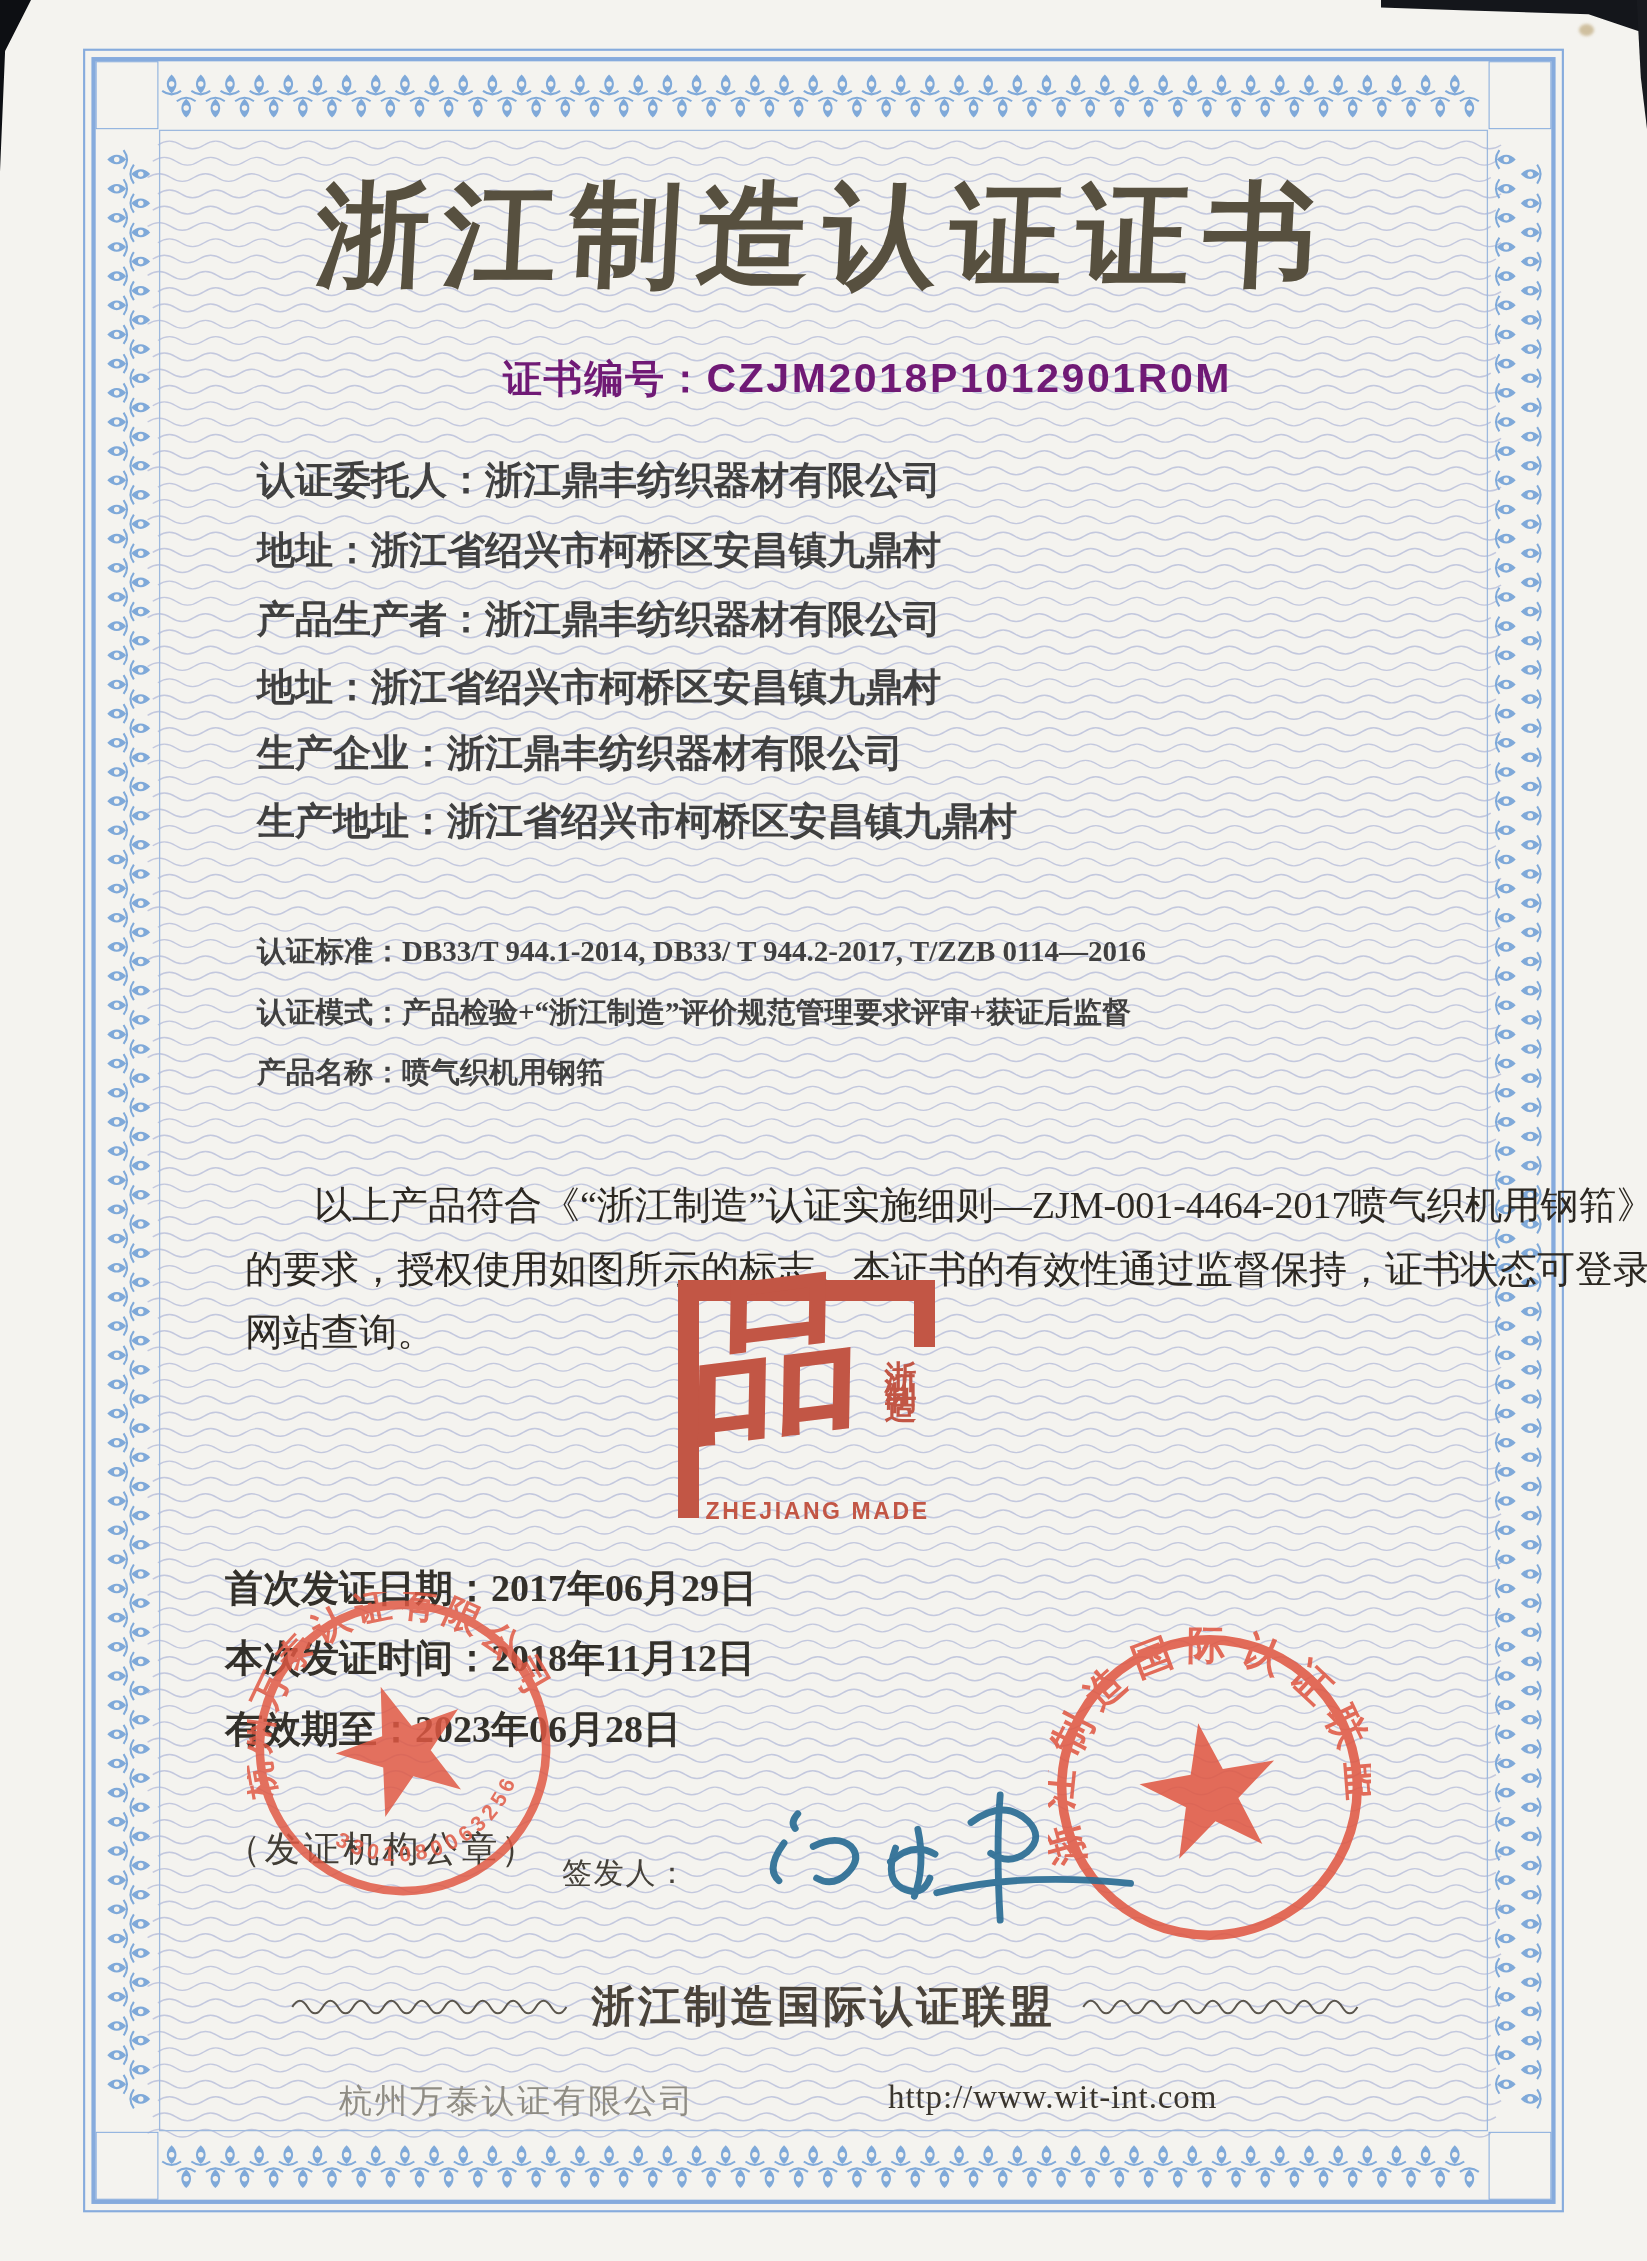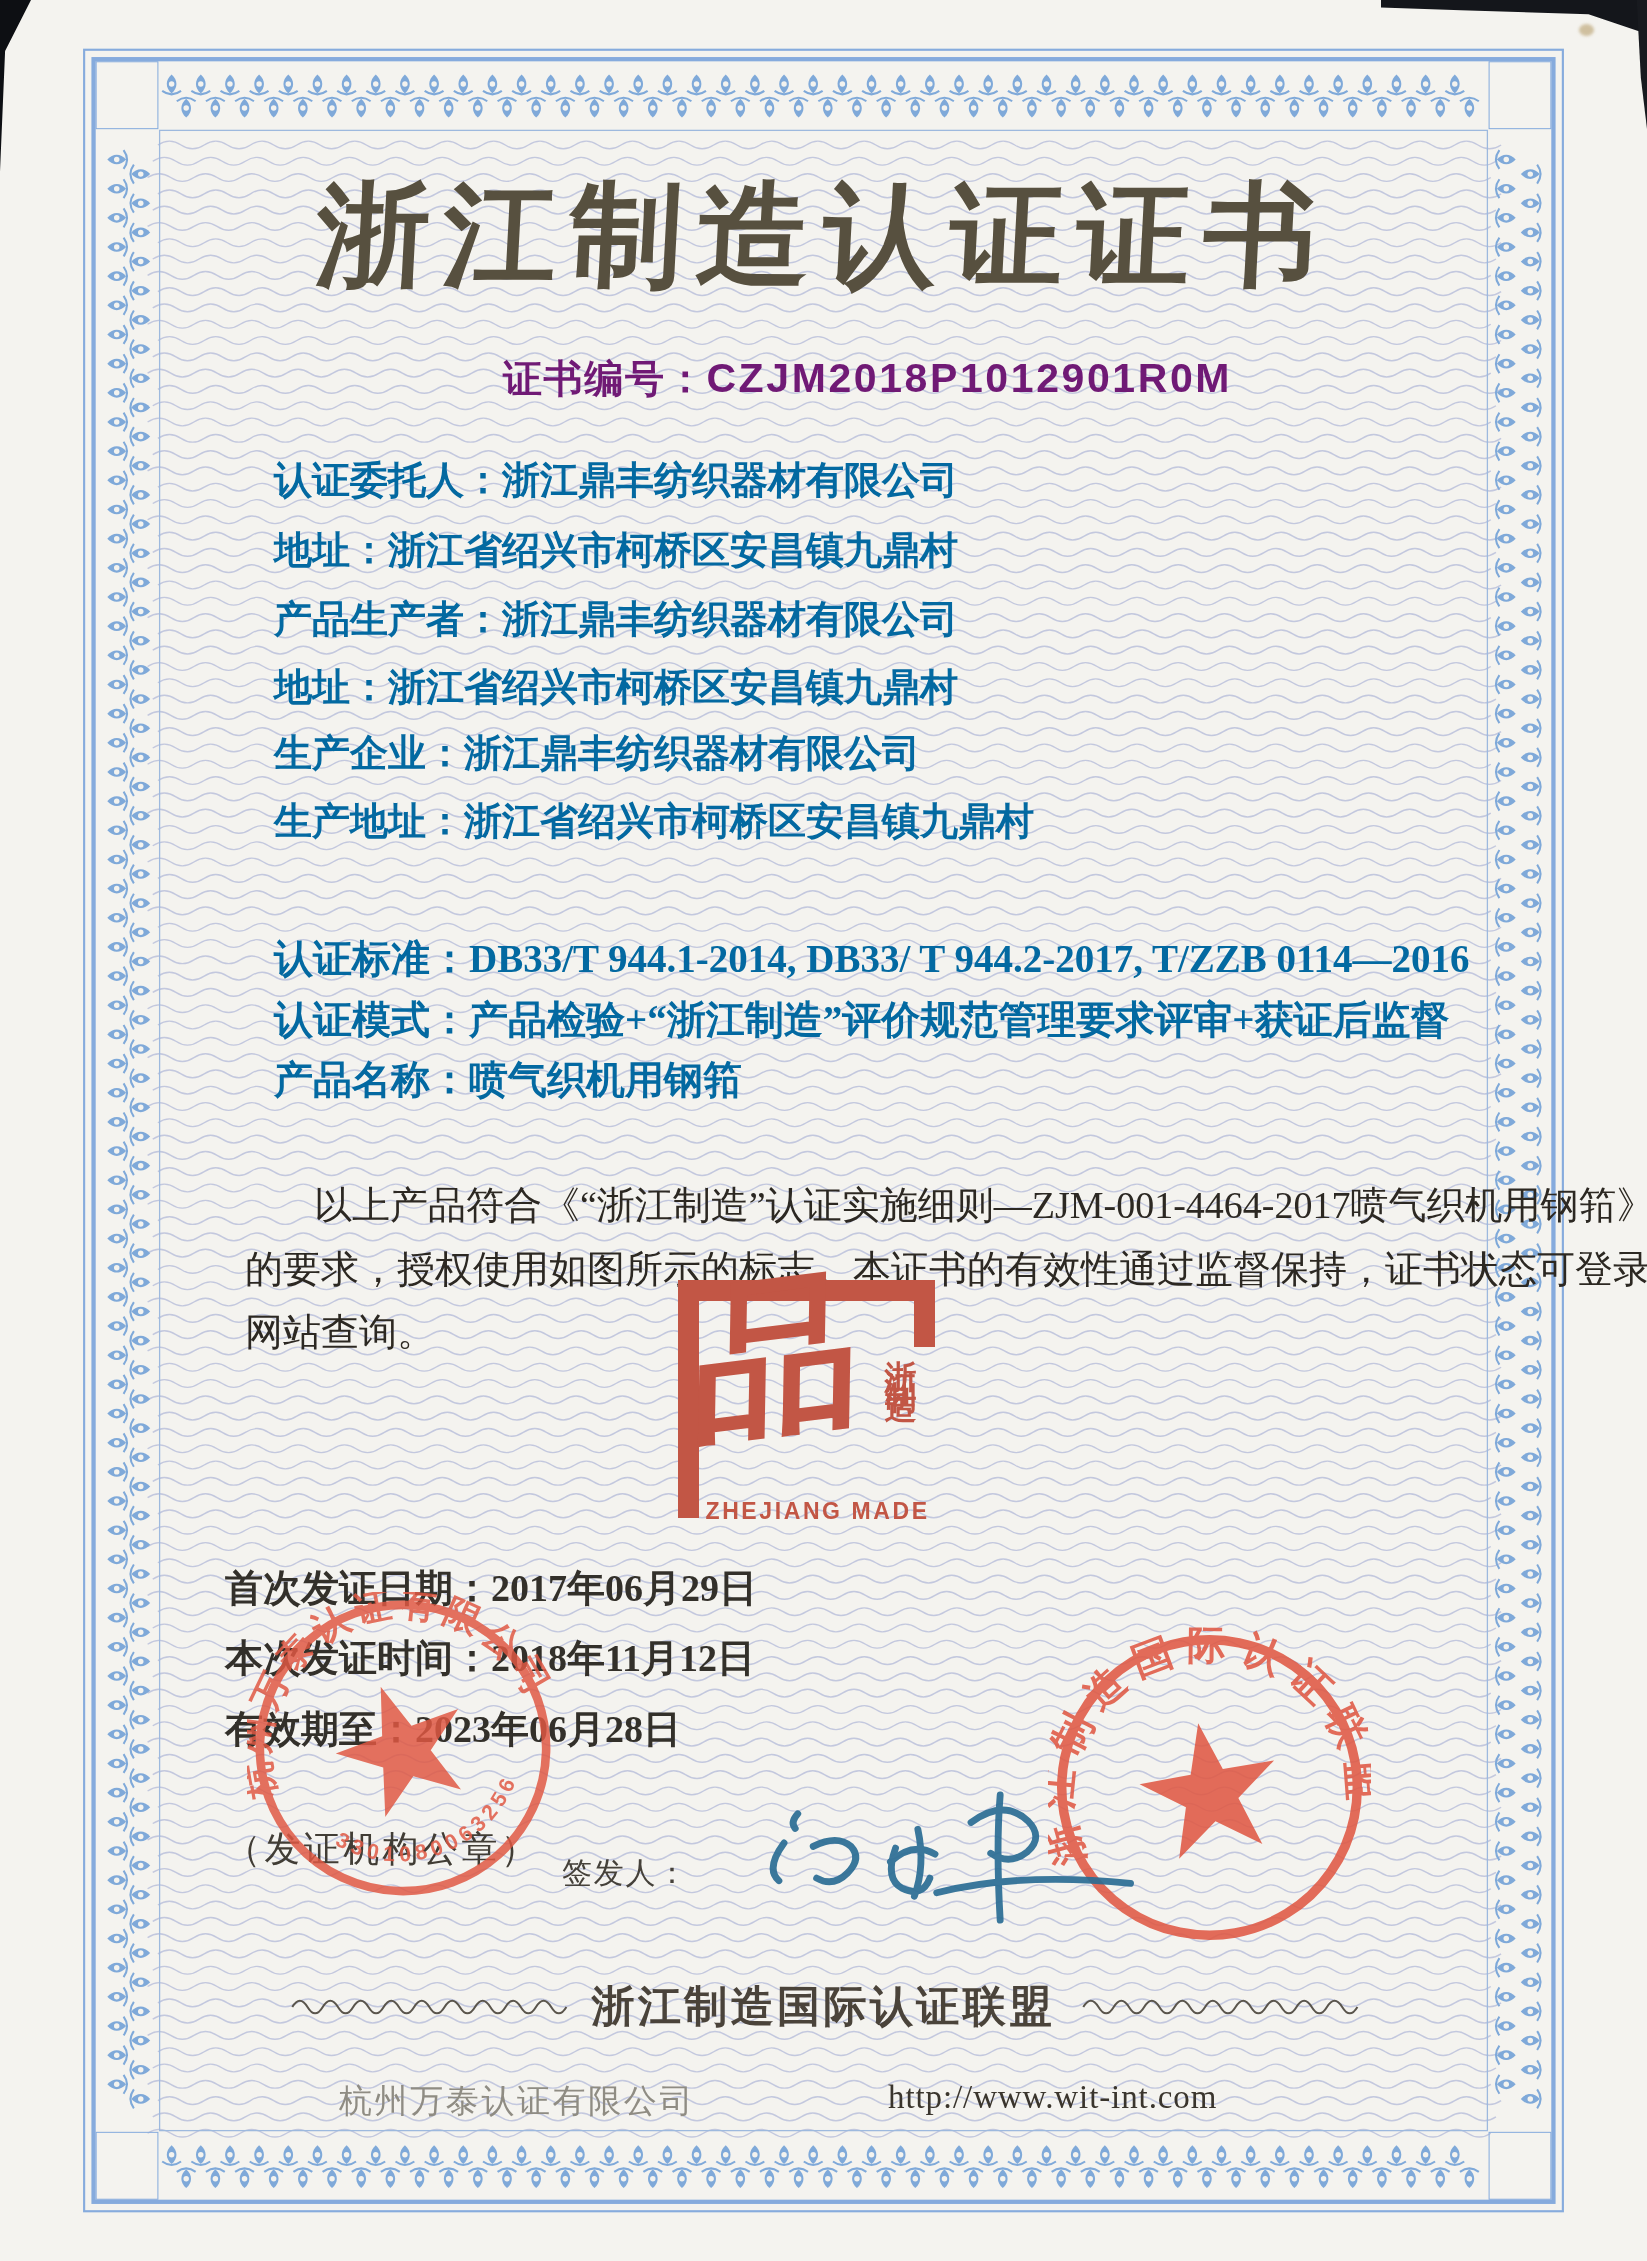--- a/index.html
+++ b/index.html
@@ -16,23 +16,23 @@
   .scan-spot{right:53px;top:24px;width:15.4px;height:12px;background:#c9b792;border-radius:50%;
              filter:blur(1.7px);opacity:.85;}
   
   .title{left:0;top:160px;width:100%;text-align:center;font-size:113px;font-weight:bold;
          letter-spacing:13.7px;color:#57503f;white-space:nowrap;
          transform:skewX(-3deg);}
   .certno{left:16px;top:352px;width:100%;text-align:center;font-size:39px;font-weight:bold;
           color:#701a75;letter-spacing:1.7px;padding-left:28px;}
   .certno .latin{font-family:"Liberation Sans","DejaVu Sans",sans-serif;font-size:41px;letter-spacing:2.6px;}
   
-  .line{position:absolute;left:257px;font-weight:bold;color:#0369a1;white-space:nowrap;margin-left:17px;}
+  .line{position:absolute;left:257px;font-weight:bold;color:#404040;white-space:nowrap;}
   .party{font-size:38px;}
-  .spec{font-size:39px;}
+  .spec{font-size:29px;}
   .stmt{position:absolute;left:245px;width:1252px;font-size:38px;color:#2c2822;white-space:nowrap;}
   
   .logo{left:678px;top:1280px;width:257px;height:247px;}
   .logo .bar{position:absolute;background:#c25645;}
   .logo .mark{position:absolute;left:15.4px;top:-6.9px;font-size:168px;line-height:1;color:#c25645;
               font-weight:bold;transform:rotate(-7deg) skewX(-8deg);}
   .logo .vtext{position:absolute;right:12px;top:55px;writing-mode:vertical-rl;font-size:32px;
                font-weight:bold;color:#c25645;letter-spacing:10.3px;}
   .logo .cap{position:absolute;left:27.5px;bottom:1.7px;font-size:23px;font-weight:bold;color:#c25645;
              font-family:"Liberation Sans","DejaVu Sans",sans-serif;letter-spacing:2.6px;white-space:nowrap;}

